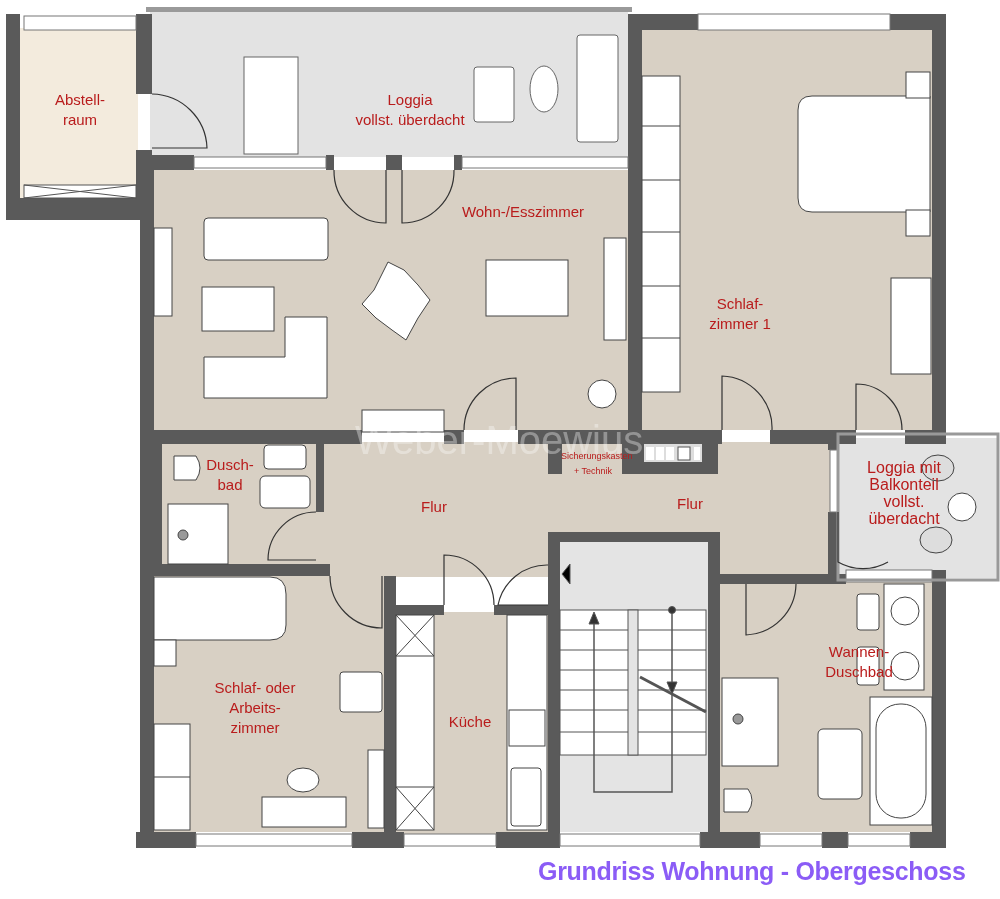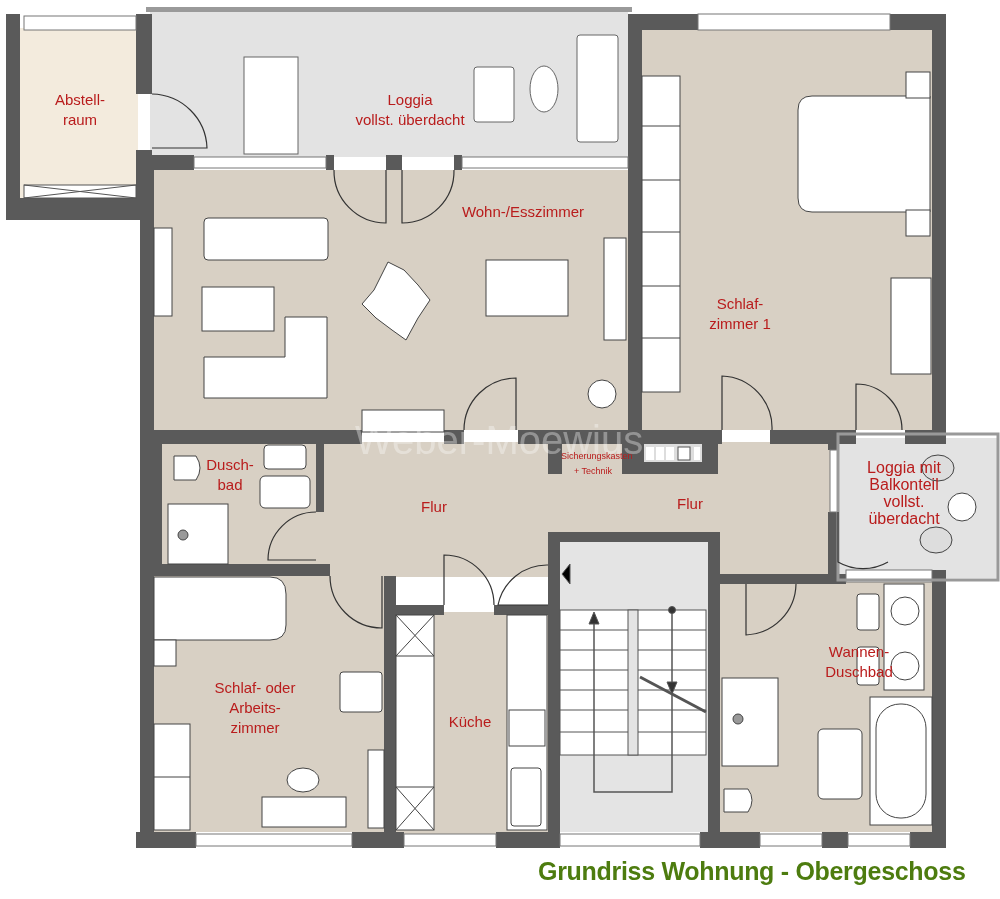--- a/index.html
+++ b/index.html
@@ -1,21 +1,21 @@
 <!DOCTYPE html>
 <html><head>
 <meta charset="utf-8">
 <style>
   html, body { margin: 0; padding: 0; background: #ffffff; }
   body { width: 1000px; height: 899px; position: relative; overflow: hidden; font-family: "Liberation Sans", sans-serif; }
   #plan { position: absolute; left: 0; top: 0; }
   .label { position: absolute; text-align: center; color: #b91c1c; font-size: 15px; line-height: 20px; white-space: pre-line; }
   .label.small { font-size: 9px; line-height: 15px; }
   .label.med { font-size: 16px; line-height: 17px; text-align: center; }
-  .title { position: absolute; left: 538px; top: 857px; font-size: 25px; font-weight: bold; color: #4d7c0f; letter-spacing: -0.3px; }
+  .title { position: absolute; left: 538px; top: 857px; font-size: 25px; font-weight: bold; color: #8b5cf6; letter-spacing: -0.3px; }
   .watermark { position: absolute; left: 355px; top: 418px; font-size: 40px; color: rgba(255,255,255,0.35); pointer-events: none; }
 </style>
 </head>
 <body>
 
 <svg id="plan" width="1000" height="899" viewBox="0 0 1000 899">
 
   <g>
     <rect x="20" y="28" width="118" height="170" fill="#f3ebdd"></rect>
     <rect x="150" y="12" width="478" height="145" fill="#e3e3e3"></rect>

